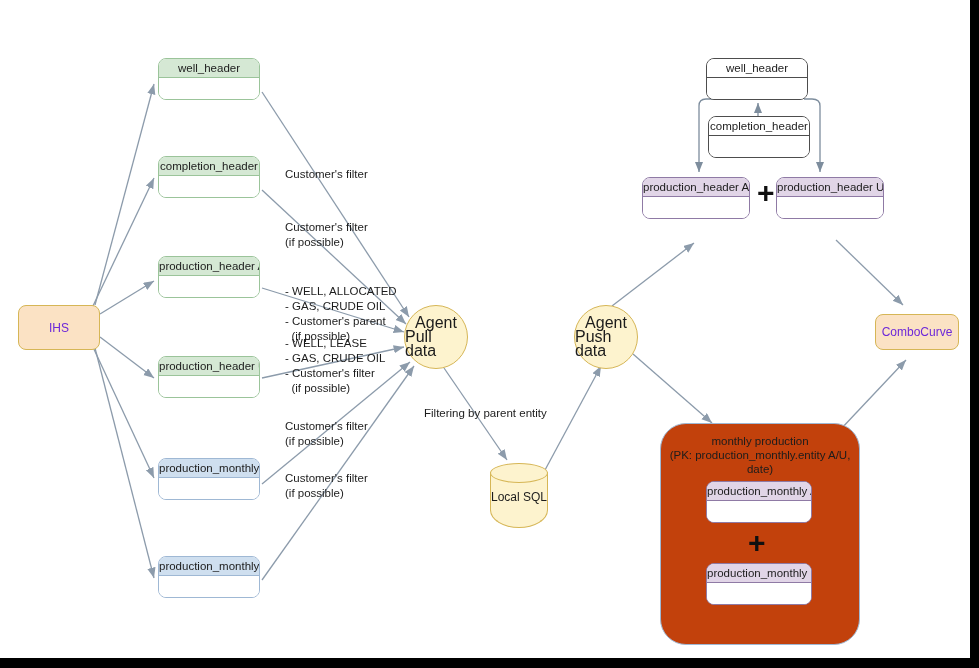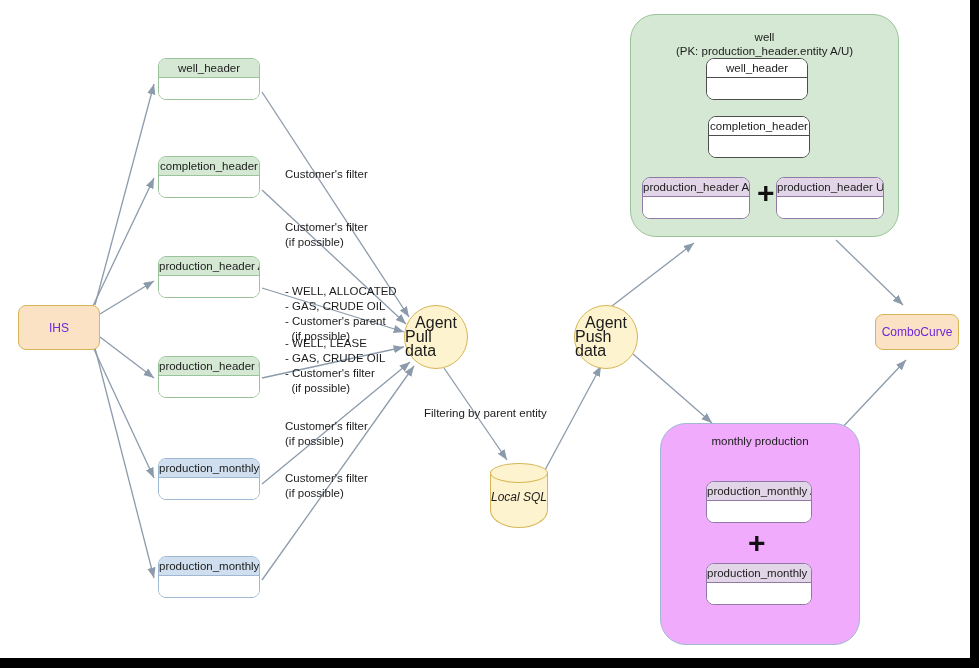--- a/index.html
+++ b/index.html
@@ -94,21 +94,21 @@
   .group {
     position: absolute;
     box-sizing: border-box;
     border-radius: 26px;
   }
   .group.green-group {
     background: #d5e8d4;
     border: 1.4px solid #9bc49a;
   }
   .group.blue-group {
-    background: #f0abfc;
+    background: #c2410c;
     border: 1.4px solid #9fb8d4;
   }
   .group-title {
     position: absolute;
     left: 0; right: 0;
     text-align: center;
     font-size: 11.5px;
     line-height: 14px;
     color: #1c1c1c;
   }
@@ -136,21 +136,20 @@
     border-radius: 50%;
   }
   .cyl-label {
     position: absolute;
     left: 0; right: 0;
     top: 50%;
     transform: translateY(-40%);
     text-align: center;
     font-size: 12px;
     color: #1c1c1c;
-    font-style: italic;
   }
   
   .anno {
     position: absolute;
     font-size: 11.5px;
     line-height: 15px;
     color: #1c1c1c;
     white-space: pre;
   }
   .plus {
@@ -278,24 +277,20 @@
     <span>Agent</span>
     <span>Push data</span>
   </div>
 
   <div class="cylinder" style="left:490px; top:463px; width:58px; height:65px;">
     <div class="cyl-body"></div>
     <div class="cyl-top"></div>
     <div class="cyl-label">Local SQL</div>
   </div>
 
-  <div class="group green-group" style="left:630px; top:14px; width:269px; height:223px;">
-    <div class="group-title" style="top:15px;">well</div>
-    <div class="group-title" style="top:29px;">(PK: production_header.entity A/U)</div>
-  </div>
 
   <div class="entity plain" style="left:706px; top:58px; width:102px; height:42px;">
     <div class="hdr">well_header</div>
     <div class="body"></div>
   </div>
 
   <div class="entity plain" style="left:708px; top:116px; width:102px; height:42px;">
     <div class="hdr">completion_header</div>
     <div class="body"></div>
   </div>
@@ -307,20 +302,21 @@
 
   <div class="plus" style="left:757px; top:178px;">+</div>
 
   <div class="entity purple" style="left:776px; top:177px; width:108px; height:42px;">
     <div class="hdr">production_header U</div>
     <div class="body"></div>
   </div>
 
   <div class="group blue-group" style="left:660px; top:423px; width:200px; height:222px;">
     <div class="group-title" style="top:10px;">monthly production</div>
+    <div class="group-title" style="top:24px;">(PK: production_monthly.entity A/U, date)</div>
   </div>
 
   <div class="entity purple" style="left:706px; top:481px; width:106px; height:42px;">
     <div class="hdr">production_monthly A</div>
     <div class="body"></div>
   </div>
 
   <div class="plus" style="left:748px; top:528px;">+</div>
 
   <div class="entity purple" style="left:706px; top:563px; width:106px; height:42px;">

